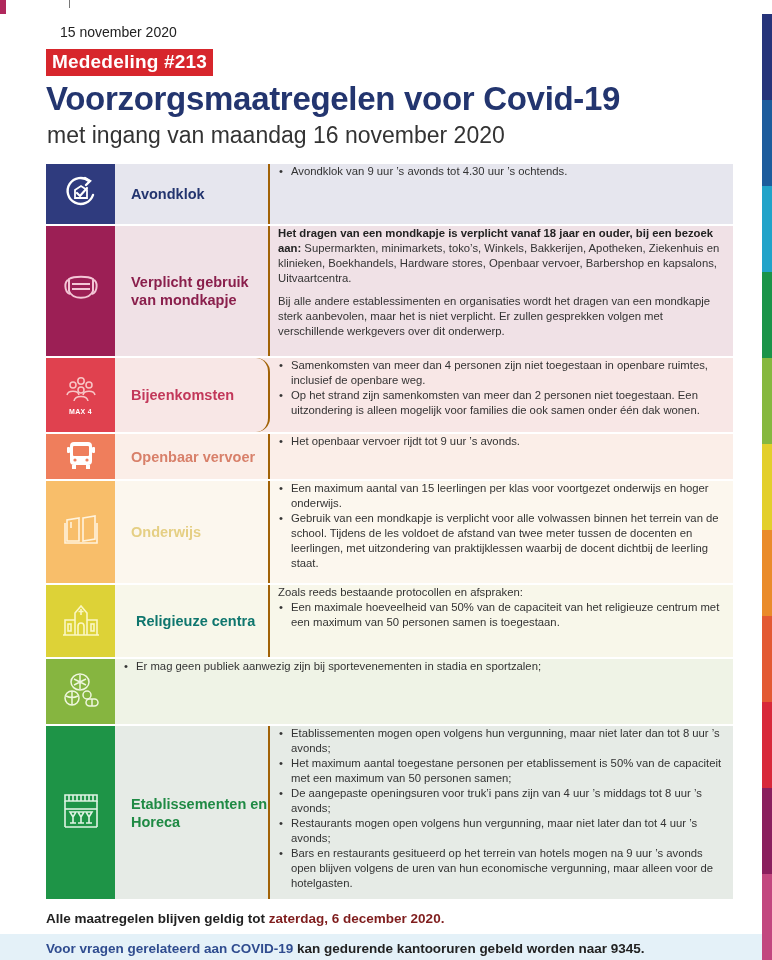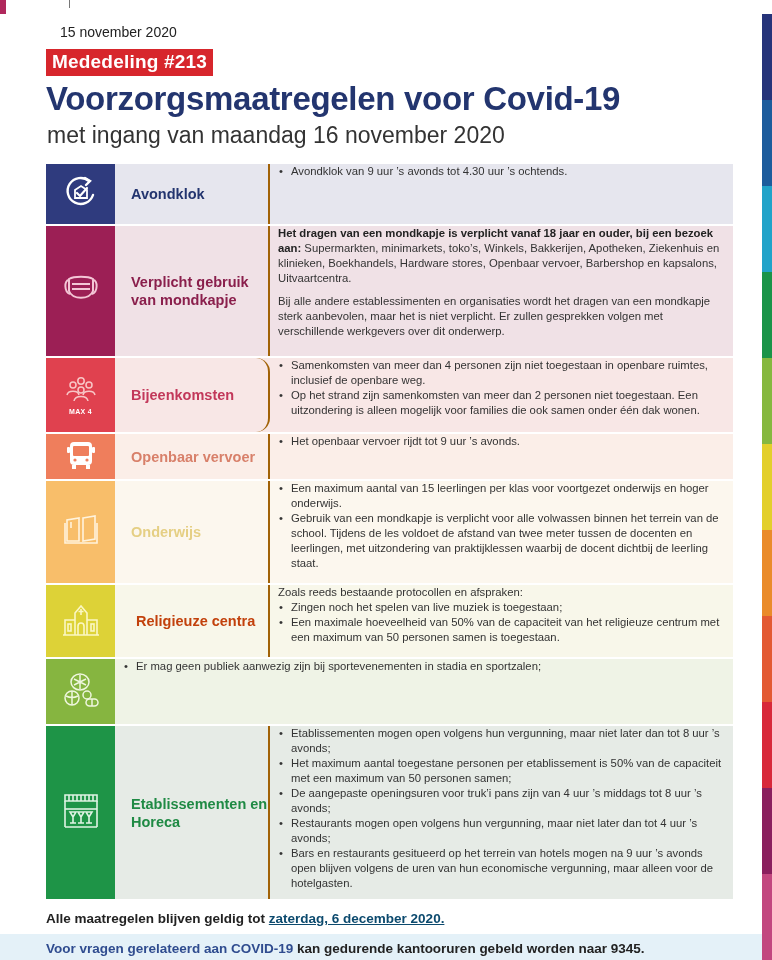--- a/index.html
+++ b/index.html
@@ -24,21 +24,21 @@
     .text-cell { flex: 1; padding: 0 10px 0 8px; font-size: 11.3px; line-height: 15px; color: #333; display: flex; flex-direction: column; justify-content: flex-start; }
     .text-cell ul { list-style: none; }
     .text-cell li { padding-left: 13px; position: relative; }
     .text-cell li::before { content: "\2022"; position: absolute; left: 1px; top: 0; }
     .text-cell p { margin: 0; }
     .text-cell p + p { margin-top: 8px; }
     .text-cell .bold { font-weight: bold; color: #222; }
     .max-label { font-size: 7px; font-weight: bold; margin-top: 2px; letter-spacing: 0.3px; }
 
     .footer-valid { position: absolute; left: 46px; top: 911px; font-size: 13.5px; font-weight: bold; color: #222; }
-    .footer-valid .red { color: #0c4a6e; text-decoration: underline; }
+    .footer-valid .red { color: #7f1d1d; }
     .footer-band { position: absolute; left: 0; top: 934px; width: 762px; height: 26px; background: #e4f1f8; }
     .footer-contact { position: absolute; left: 46px; top: 941px; font-size: 13.5px; font-weight: bold; color: #222; }
     .footer-contact .blue { color: #2f4c8f; }
   </style>
 </head>
 <body>
 
 <div class="top-corner"></div>
 <div class="top-tick"></div>
 
@@ -176,25 +176,24 @@
           <path d="M19 7 L19 13 M16.5 9.5 L21.5 9.5"></path>
           <path d="M3 33 L3 18 L13 18"></path>
           <path d="M35 33 L35 18 L25 18"></path>
           <rect x="6" y="22" width="3" height="7"></rect>
           <rect x="29" y="22" width="3" height="7"></rect>
           <path d="M16 33 L16 24 A3 3 0 0 1 22 24 L22 33"></path>
           <path d="M1 33 L37 33"></path>
         </svg>
       </span>
     </div>
-    <div class="label-cell" style="color:#c2410c;padding-left:21px;">Religieuze centra</div>
+    <div class="label-cell" style="color:#0f766e;padding-left:21px;">Religieuze centra</div>
     <div class="text-cell">
       <p>Zoals reeds bestaande protocollen en afspraken:</p>
       <ul>
-        <li>Zingen noch het spelen van live muziek is toegestaan;</li>
         <li>Een maximale hoeveelheid van 50% van de capaciteit van het religieuze centrum met een maximum van 50 personen samen is toegestaan.</li>
       </ul>
     </div>
   </div>
 
   <div class="row" style="height:67px;background:#eff3e6;">
     <div class="icon-cell" style="background:#86b540;">
       <span>
         <svg width="38" height="38" viewBox="0 0 38 38" fill="none" stroke="#eef6dd" stroke-width="1.5">
           <ellipse cx="18" cy="11" rx="9" ry="8"></ellipse>

